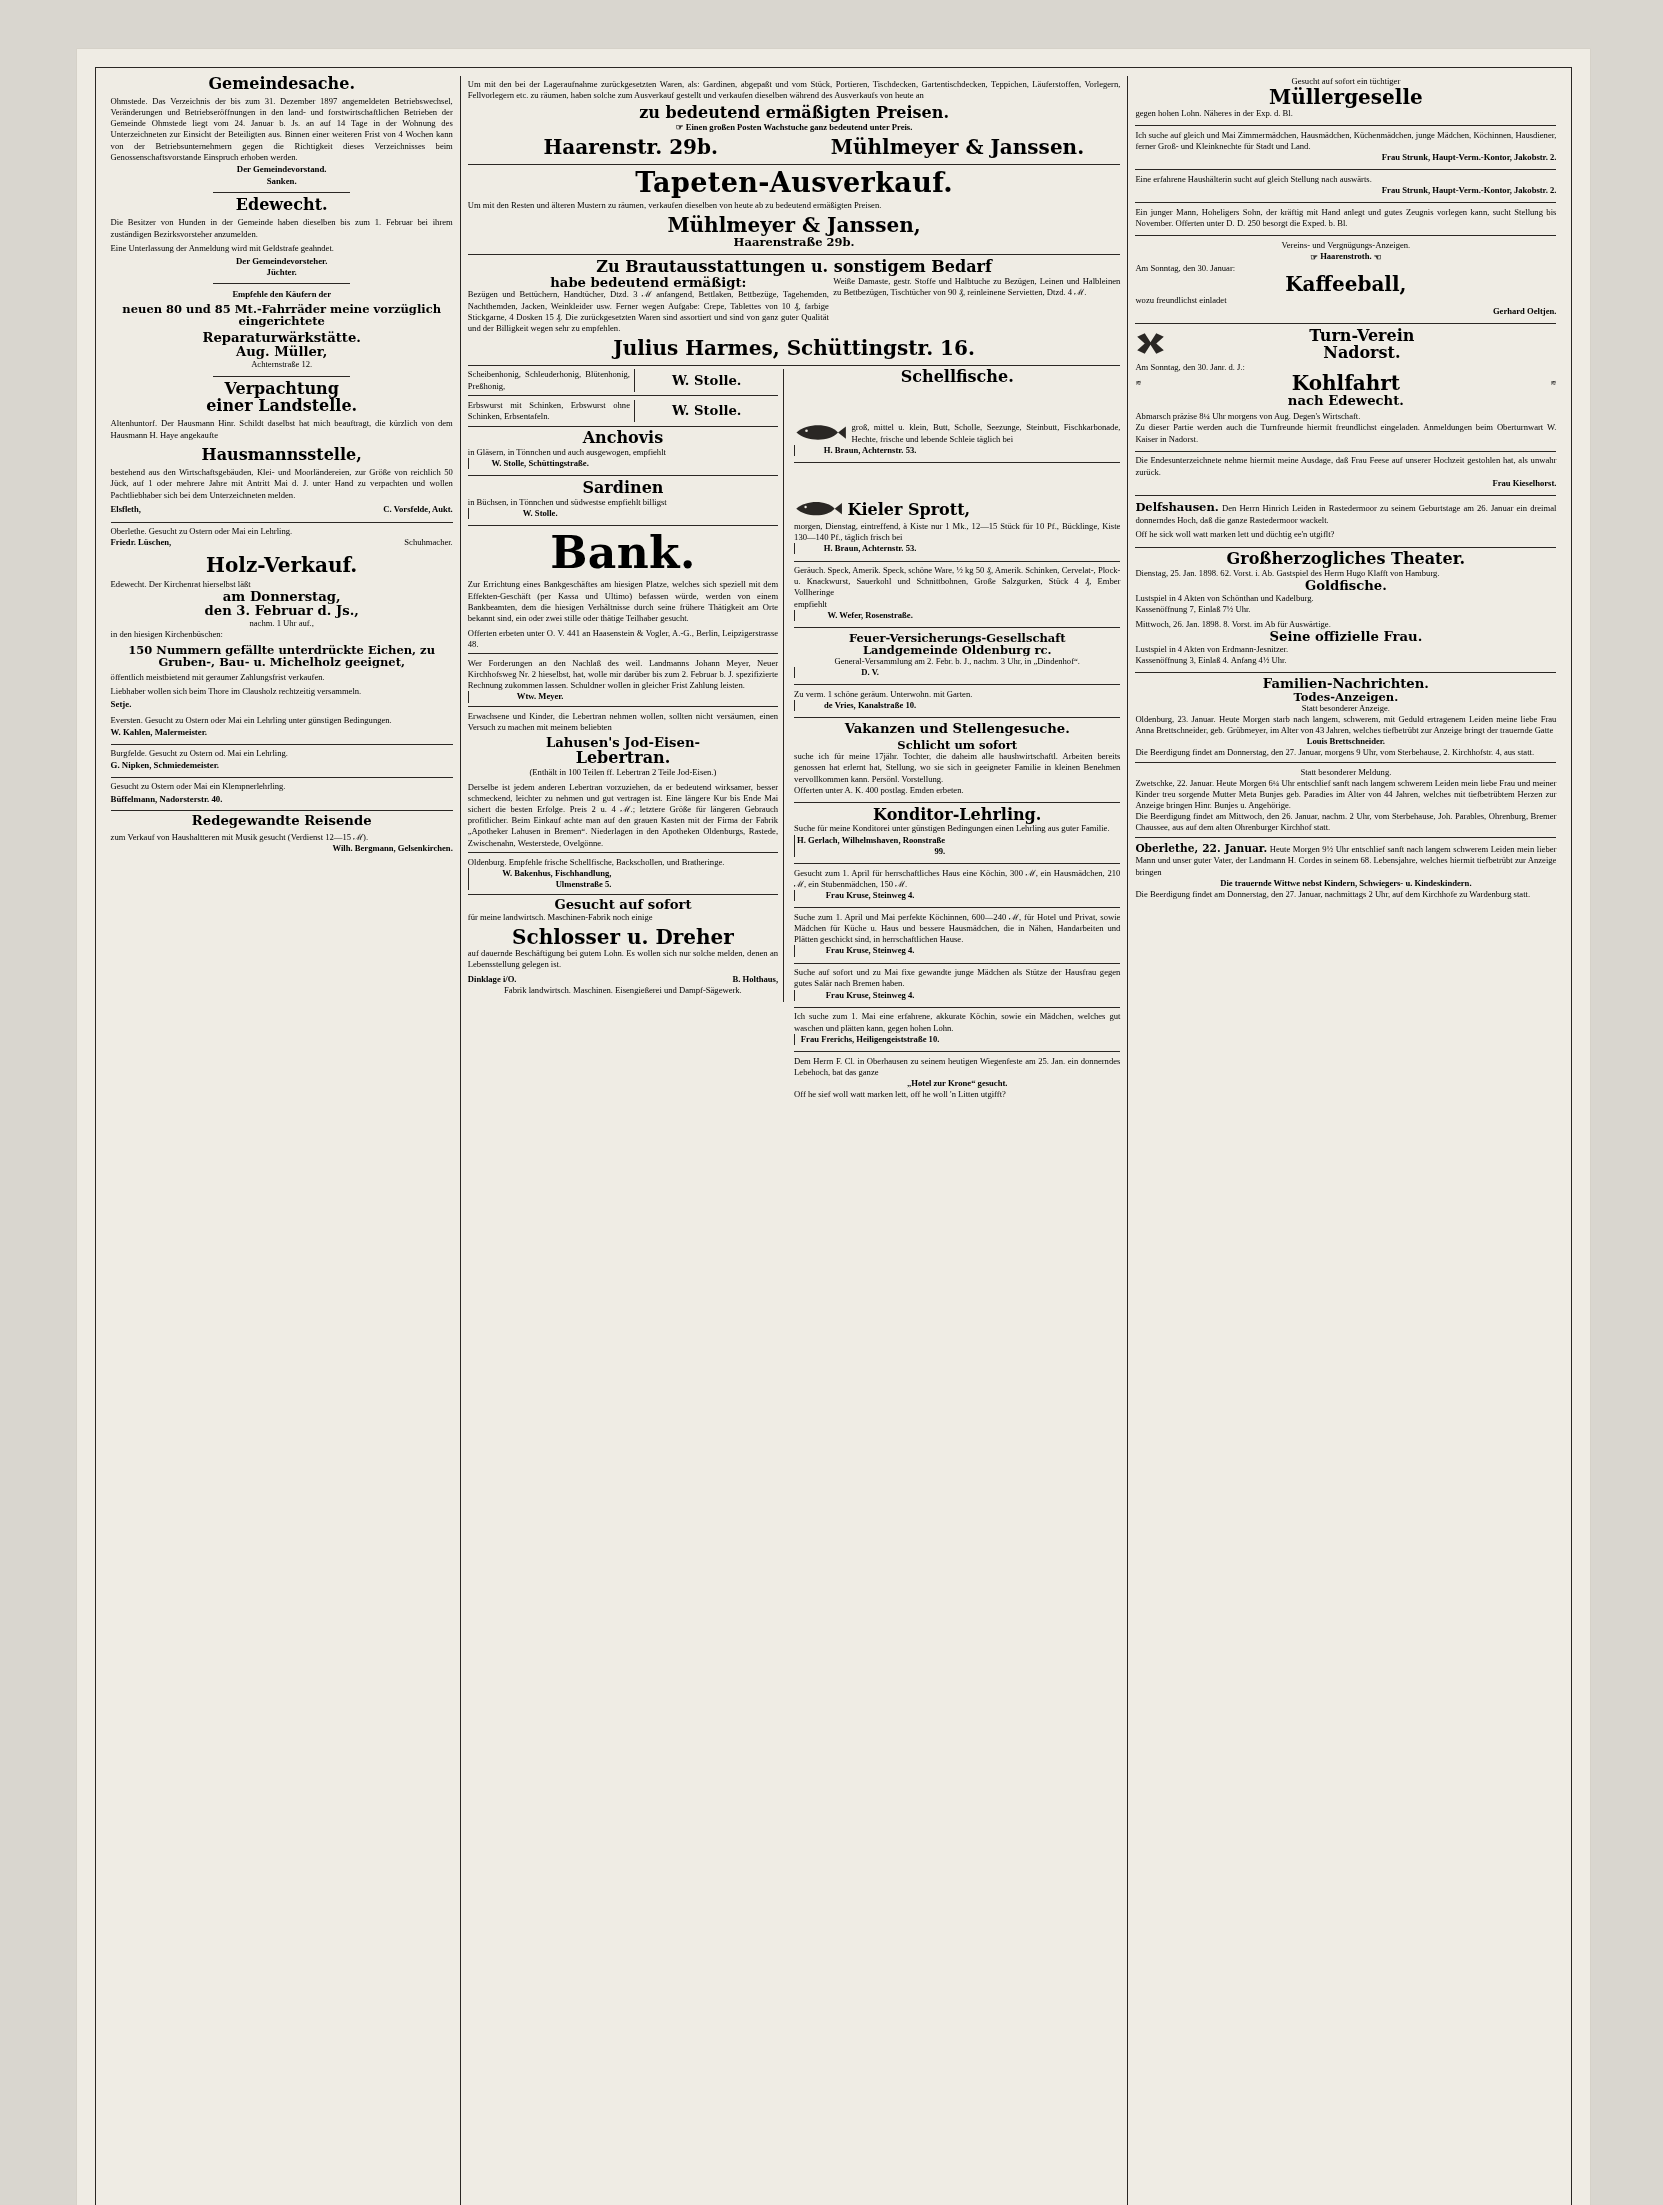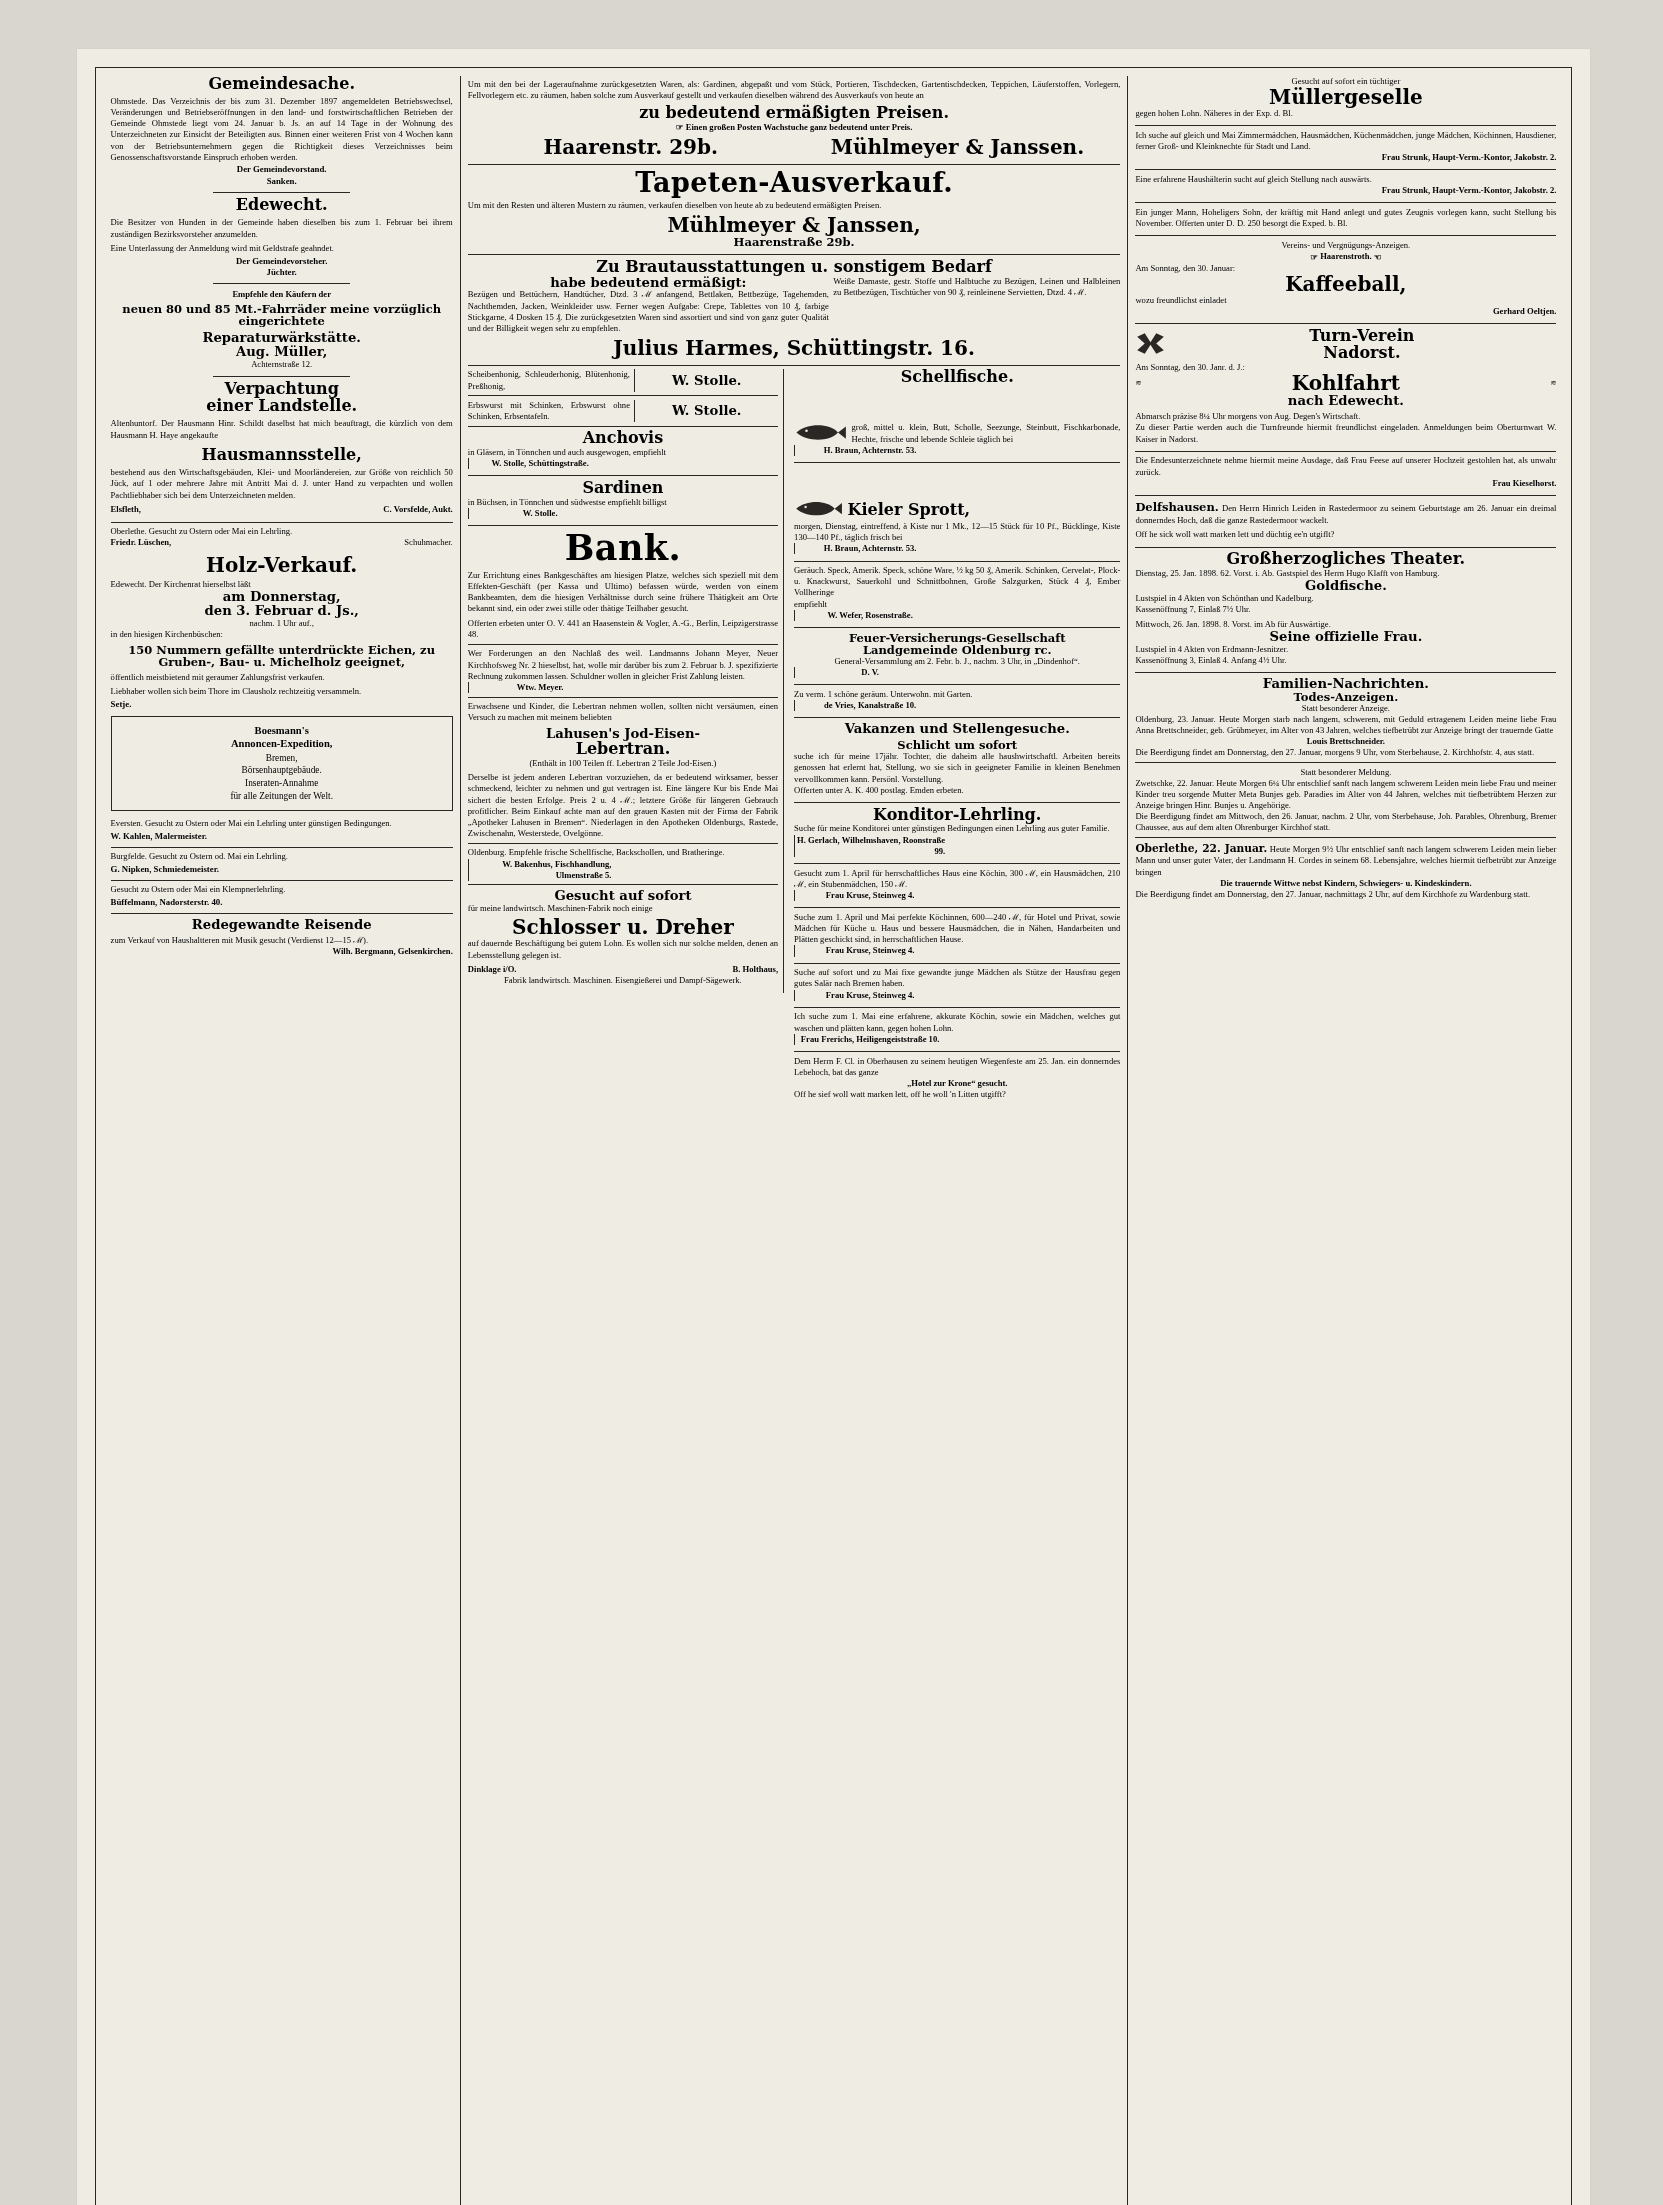--- a/index.html
+++ b/index.html
@@ -128,28 +128,20 @@
         <div class="hd h4">am Donnerstag,</div>
         <div class="hd h4">den 3. Februar d. Js.,</div>
         <div class="txt c">nachm. 1 Uhr auf.,</div>
         <div class="txt">in den hiesigen Kirchenbüschen:</div>
         <div class="hd h5 mt">150 Nummern gefällte unterdrückte Eichen, zu Gruben-, Bau- u. Michelholz geeignet,</div>
         <div class="txt mt">öffentlich meistbietend mit geraumer Zahlungsfrist verkaufen.</div>
         <div class="txt mt">Liebhaber wollen sich beim Thore im Clausholz rechtzeitig versammeln.</div>
         <div class="sig">Setje.</div>
       </div>
 
-      <div class="boxad">
-        <div class="t1">Boesmann's</div>
-        <div class="t1">Annoncen-Expedition,</div>
-        <div class="t2">Bremen,</div>
-        <div class="t2">Börsenhauptgebäude.</div>
-        <div class="t2">Inseraten-Annahme</div>
-        <div class="t2">für alle Zeitungen der Welt.</div>
-      </div>
 
       <div class="blk">
         <div class="txt">Eversten. Gesucht zu Ostern oder Mai ein Lehrling unter günstigen Bedingungen.</div>
         <div class="sig">W. Kahlen, Malermeister.</div>
       </div>
       <div class="hr2"></div>
 
       <div class="blk">
         <div class="txt">Burgfelde. Gesucht zu Ostern od. Mai ein Lehrling.</div>
         <div class="sig">G. Nipken, Schmiedemeister.</div>
@@ -237,21 +229,21 @@
           <div class="hr2"></div>
 
           <div class="blk">
             <div class="hd h3">Sardinen</div>
             <div class="txt">in Büchsen, in Tönnchen und südwestse empfiehlt billigst</div>
             <div class="txt r bold">W. Stolle.</div>
           </div>
           <div class="hr2"></div>
 
           <div class="blk">
-            <div class="hd h1" style="font-size:35px">Bank.</div>
+            <div class="hd h1" style="font-size:44px">Bank.</div>
             <div class="txt mt">Zur Errichtung eines Bankgeschäftes am hiesigen Platze, welches sich speziell mit dem Effekten-Geschäft (per Kassa und Ultimo) befassen würde, werden von einem Bankbeamten, dem die hiesigen Verhältnisse durch seine frühere Thätigkeit am Orte bekannt sind, ein oder zwei stille oder thätige Teilhaber gesucht.</div>
             <div class="txt mt">Offerten erbeten unter O. V. 441 an Haasenstein &amp; Vogler, A.-G., Berlin, Leipzigerstrasse 48.</div>
             <div class="hr2"></div>
             <div class="txt">Wer Forderungen an den Nachlaß des weil. Landmanns Johann Meyer, Neuer Kirchhofsweg Nr. 2 hieselbst, hat, wolle mir darüber bis zum 2. Februar b. J. spezifizierte Rechnung zukommen lassen. Schuldner wollen in gleicher Frist Zahlung leisten.</div>
             <div class="txt r bold">Wtw. Meyer.</div>
             <div class="hr2"></div>
             <div class="txt">Erwachsene und Kinder, die Lebertran nehmen wollen, sollten nicht versäumen, einen Versuch zu machen mit meinem beliebten</div>
             <div class="hd h4 mt">Lahusen's Jod-Eisen-</div>
             <div class="hd h3">Lebertran.</div>
             <div class="txt c">(Enthält in 100 Teilen ff. Lebertran 2 Teile Jod-Eisen.)</div>

